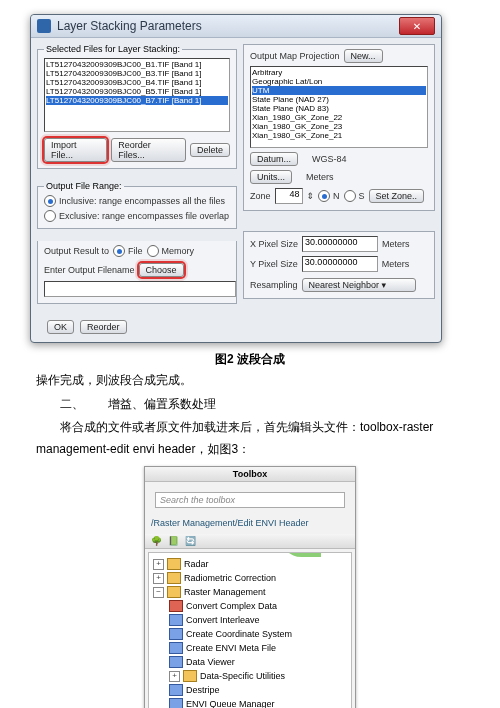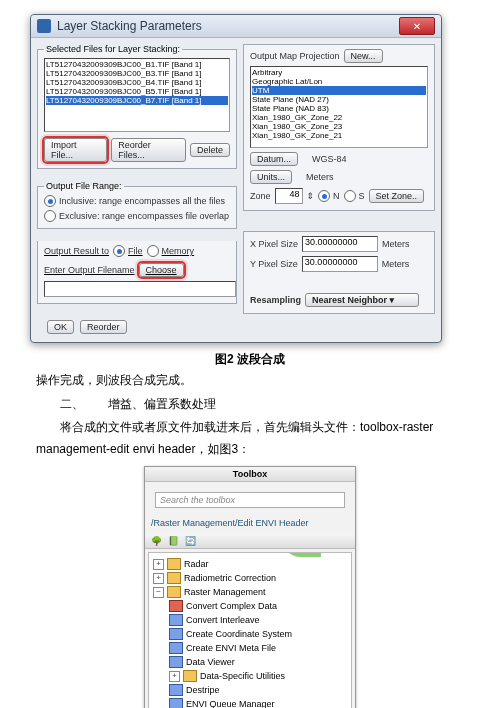--- a/index.html
+++ b/index.html
@@ -73,21 +73,21 @@
         <legend>Output File Range:</legend>
         <div class="radio">
           <span class="dot on"></span>
           <span class="txt">Inclusive: range encompasses all the files</span>
         </div>
         <div class="radio" style="margin-top:3px;">
           <span class="dot"></span>
           <span class="txt">Exclusive: range encompasses file overlap</span>
         </div>
       </fieldset>
-      <fieldset style="border-top:none;text-decoration:underline;">
+      <fieldset style="border-top:none;">
         <div class="row">
           <span class="txt">Output Result to</span>
           <div class="radio">
                 <span class="dot on"></span>
                 <span class="txt">File</span>
               </div>
           <div class="radio">
                 <span class="dot"></span>
                 <span class="txt">Memory</span>
               </div>
@@ -147,21 +147,21 @@
         <div class="row">
           <span class="txt">X Pixel Size</span>
           <span class="input" style="width:70px;">30.00000000</span>
           <span class="txt">Meters</span>
         </div>
         <div class="row" style="margin-top:4px;">
           <span class="txt">Y Pixel Size</span>
           <span class="input" style="width:70px;">30.00000000</span>
           <span class="txt">Meters</span>
         </div>
-        <div class="row" style="margin-top:21px;font-weight:bold;">
+        <div class="row" style="margin-top:6px;">
           <span class="txt">Resampling</span>
           <span class="btn" style="width:100px;text-align:left;">Nearest Neighbor ▾</span>
         </div>
       </fieldset>
     </div>
   </div>
 </div>
 
 <div class="caption">图2 波段合成</div>
 <p class="para">操作完成，则波段合成完成。</p>

